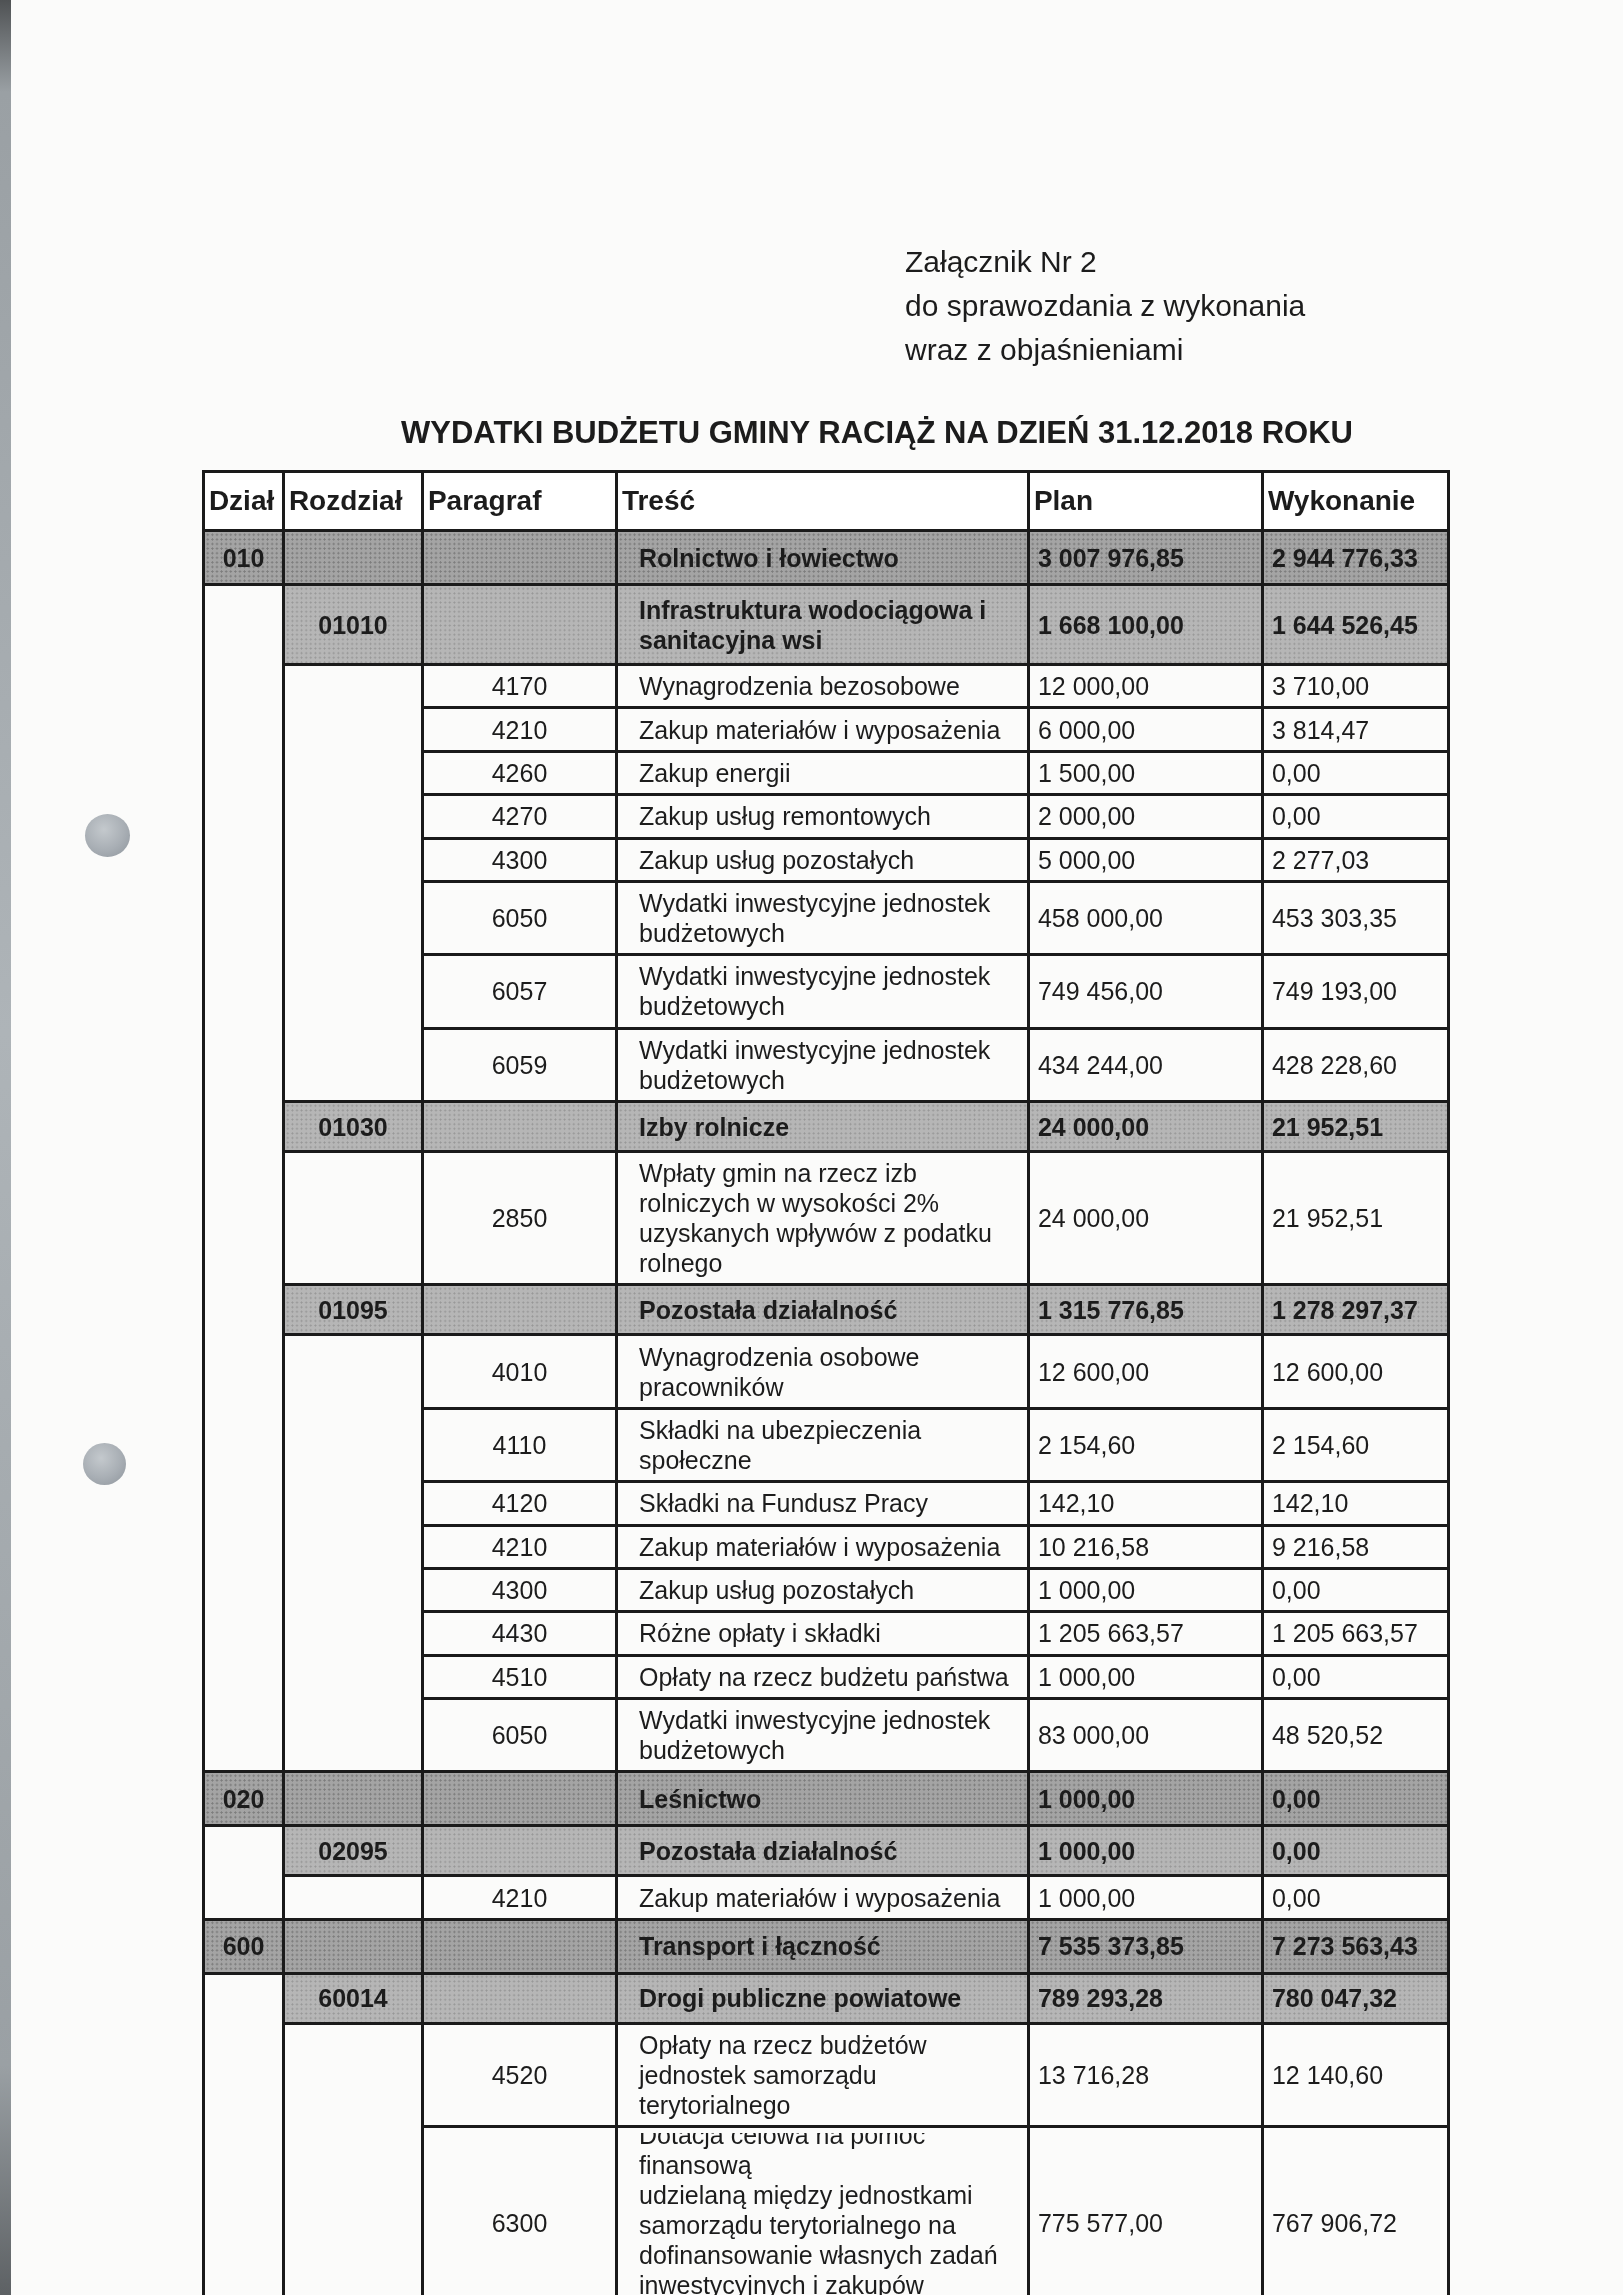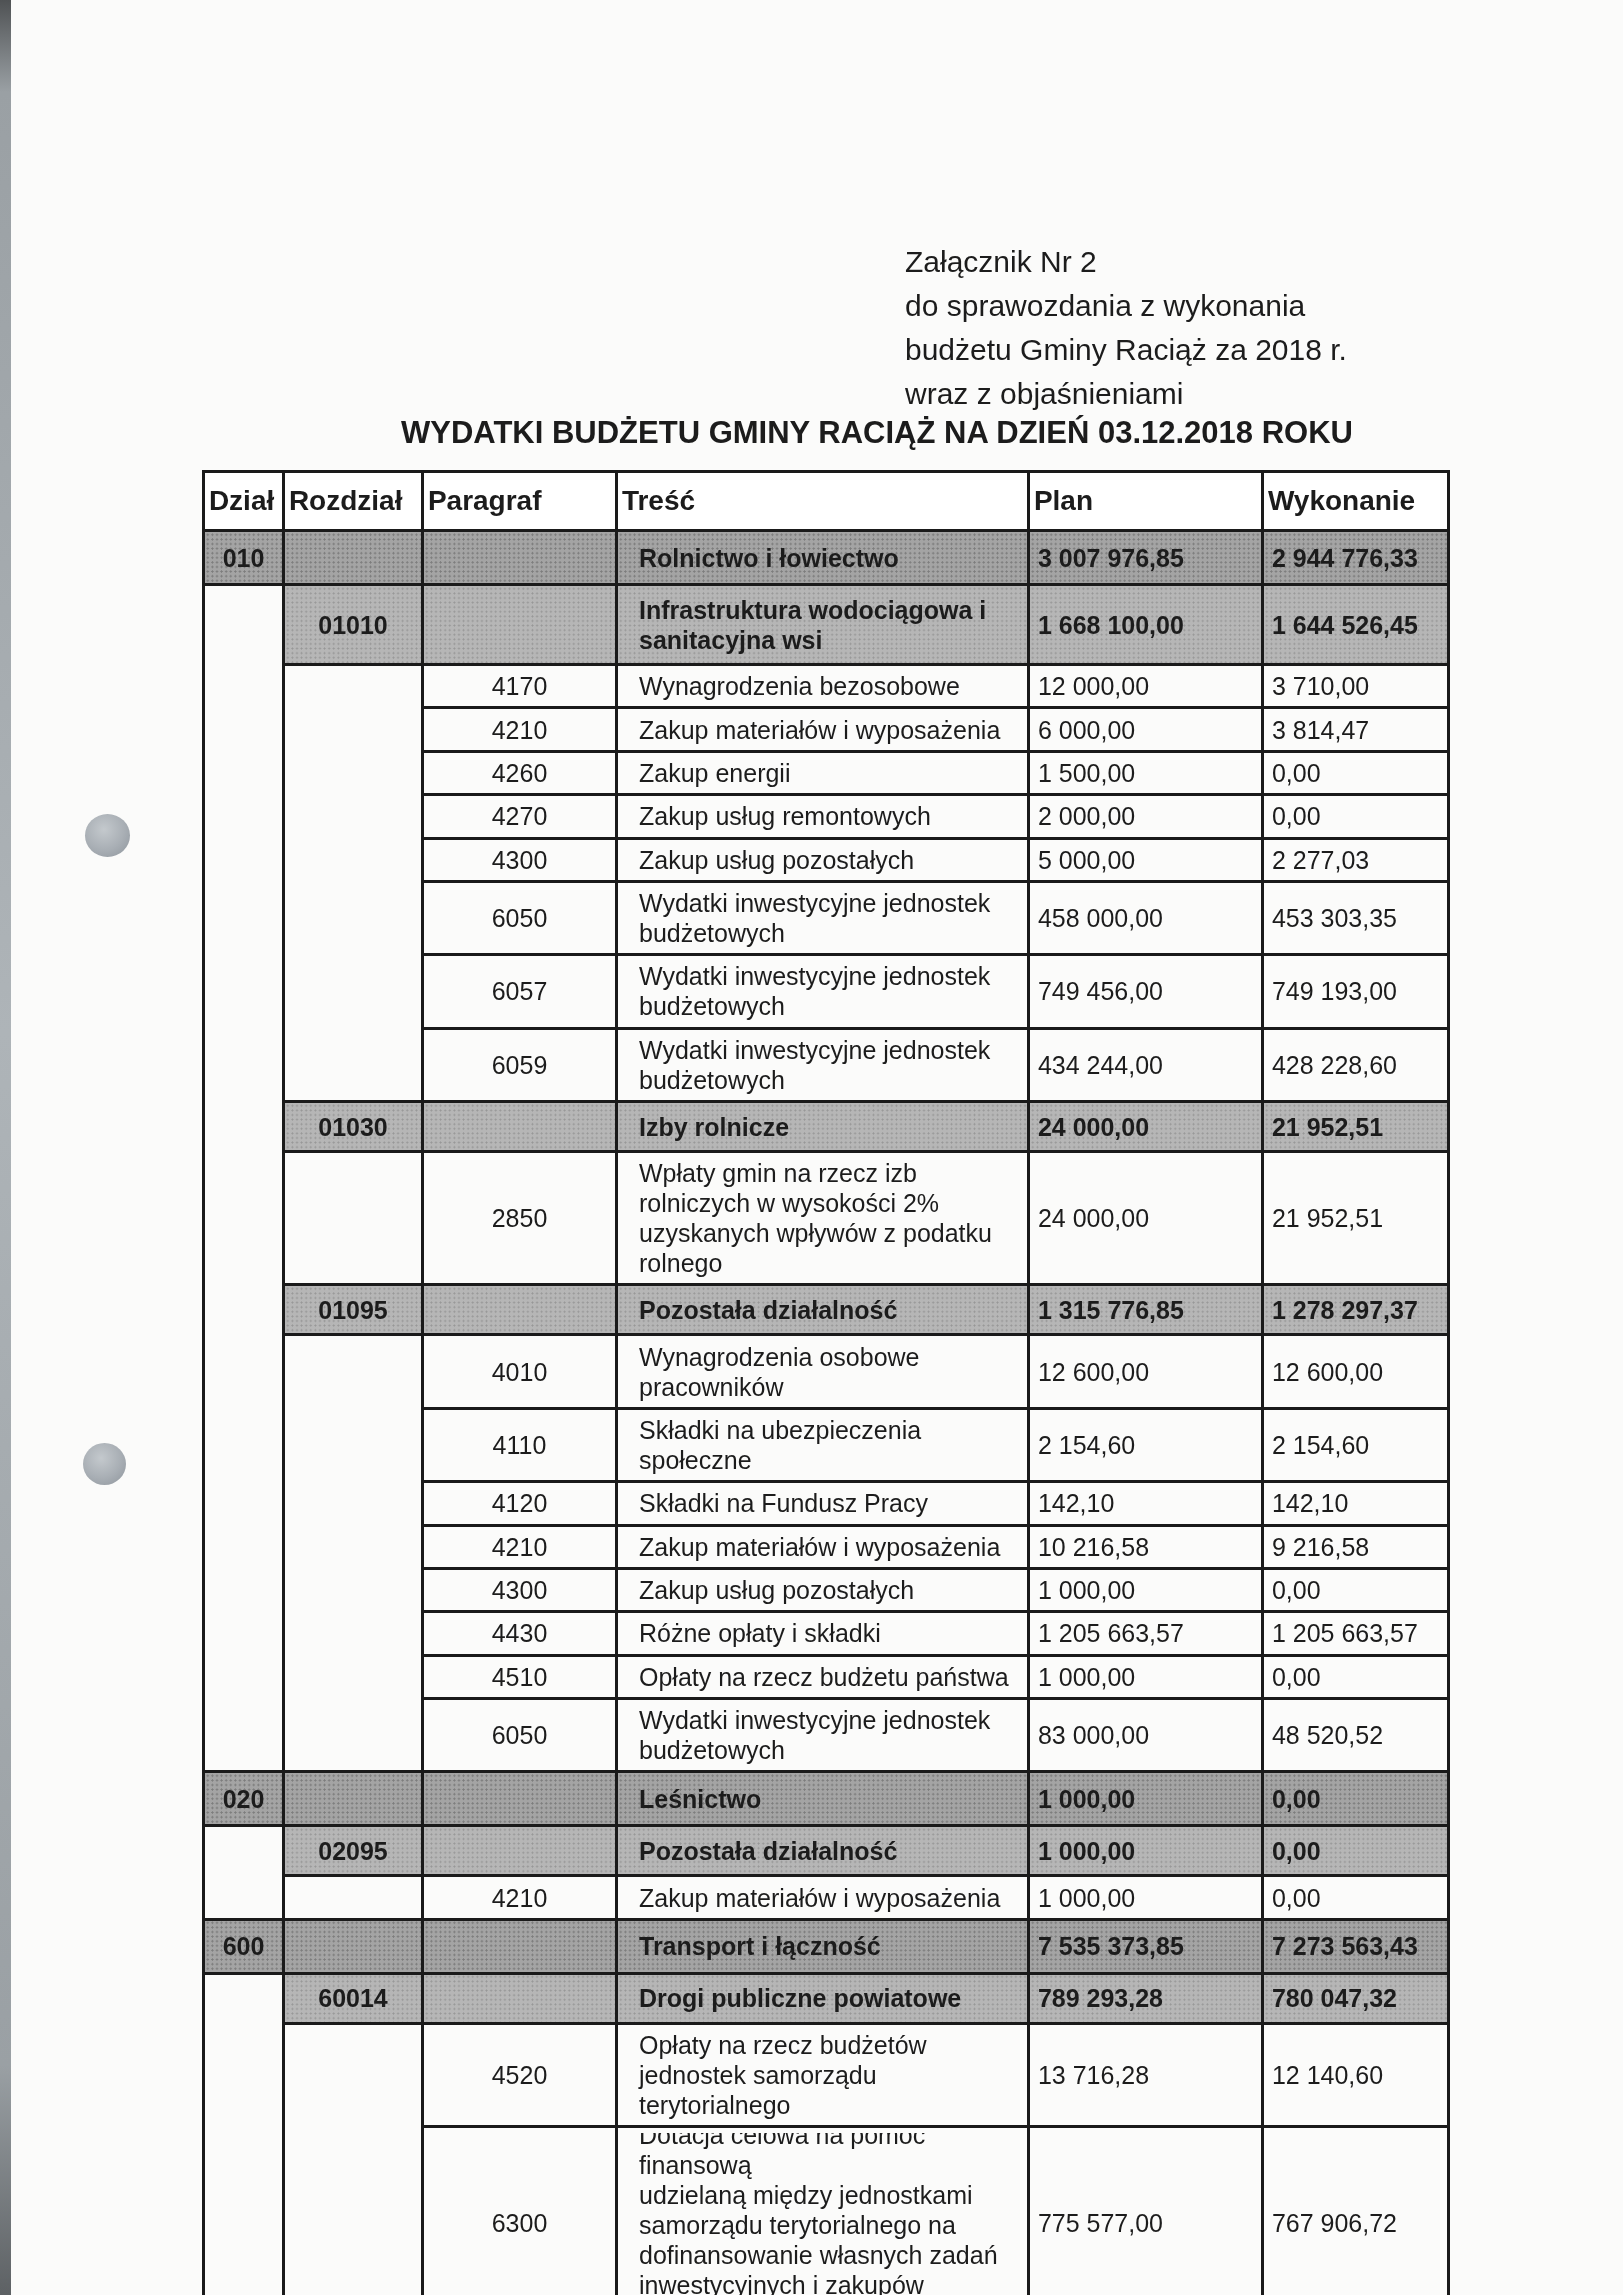--- a/index.html
+++ b/index.html
@@ -87,25 +87,24 @@
 </head>
 <body>
 
 <div class="scan-bar"></div>
 <div class="hole" id="hole1"></div>
 <div class="hole" id="hole2"></div>
 
 <div class="attachment">
   <div>Załącznik Nr 2</div>
   <div>do sprawozdania z wykonania</div>
-  <div>budżetu Gminy Raciąż za 2018 r.</div>
   <div>wraz z objaśnieniami</div>
 </div>
 
-<div class="doc-title">WYDATKI BUDŻETU GMINY RACIĄŻ NA DZIEŃ 03.12.2018 ROKU</div>
+<div class="doc-title">WYDATKI BUDŻETU GMINY RACIĄŻ NA DZIEŃ 31.12.2018 ROKU</div>
 
 <table class="budget">
   <colgroup>
     <col class="c-dzial">
       <col class="c-rozdzial">
       <col class="c-paragraf">
     <col class="c-tresc">
       <col class="c-plan">
       <col class="c-wykonanie">
   </colgroup>

